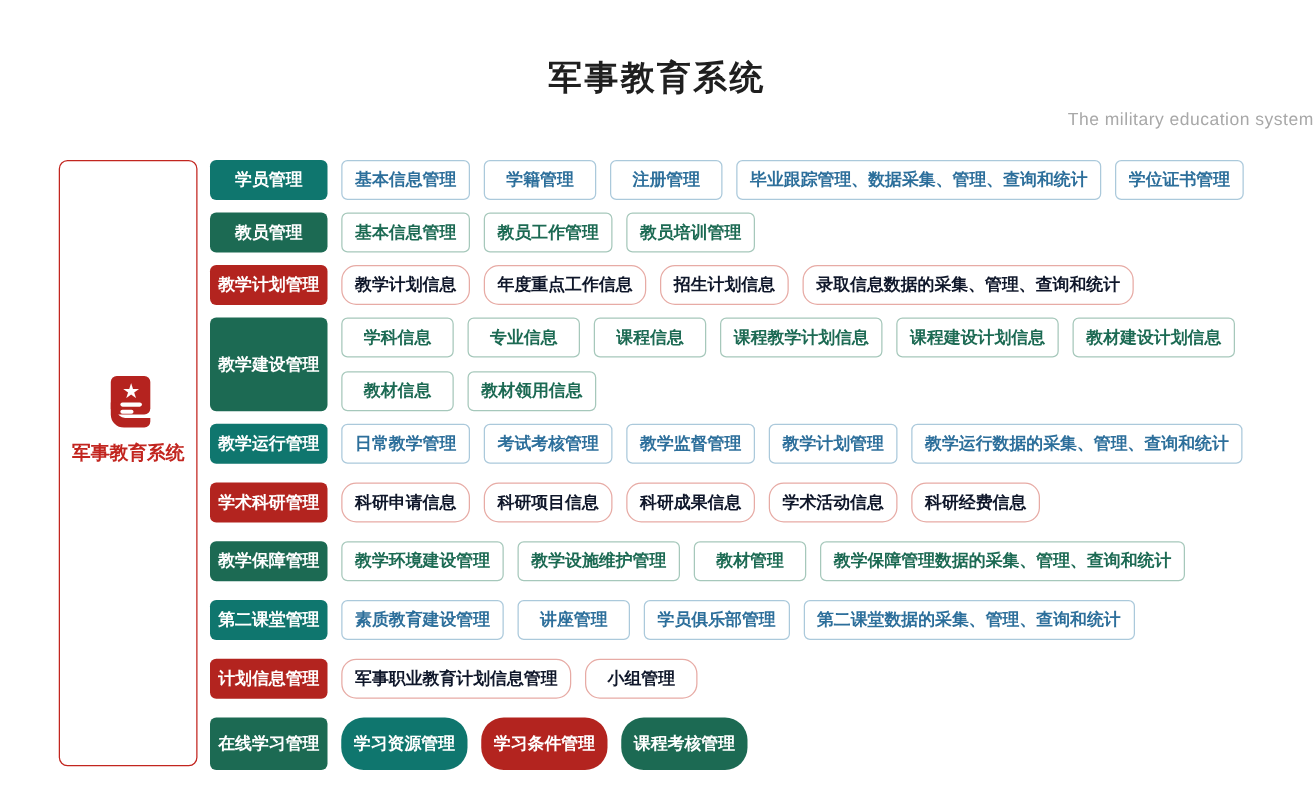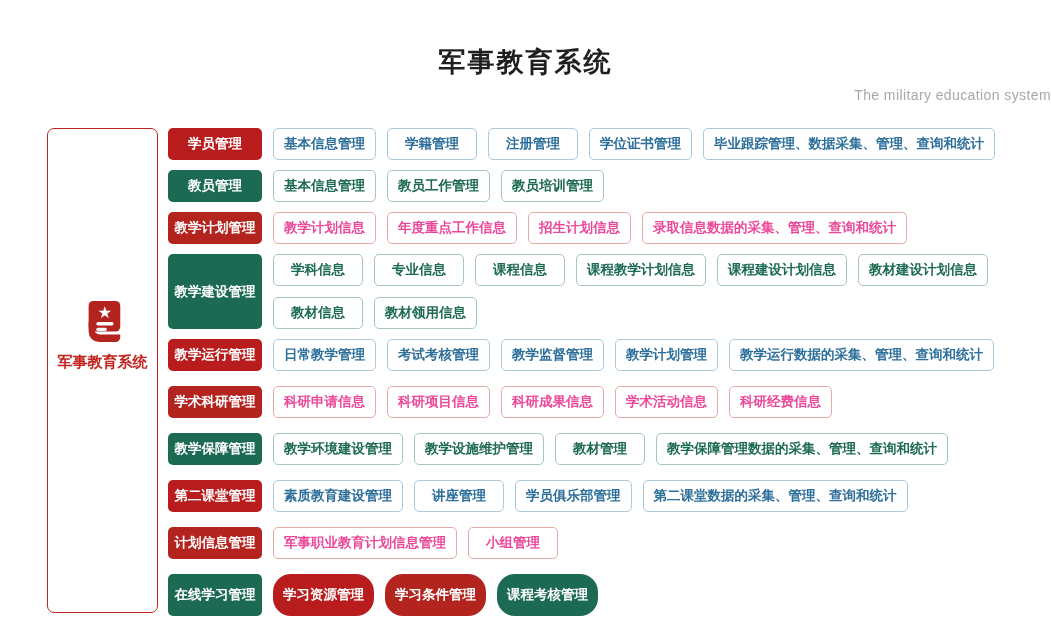--- a/index.html
+++ b/index.html
@@ -59,26 +59,26 @@
     font-size: 13.5px;
     font-weight: bold;
     white-space: nowrap;
     cursor: pointer;
     height: 32px;
   }
   .parent-btn { width: 94px; flex: none; color: #fff; border: none; height: auto; min-height: 32px; }
   .row:not(.row-tall) .parent-btn { height: auto; }
   .outline { background: #ffffff; padding: 0 10px; min-width: 90px; border: 1px solid; }
   .solid { color: #ffffff; border: none; }
-  .solid-blue  { background: #b91c1c; text-align: center; }
+  .solid-blue  { background: #0f766e; text-align: center; }
   .solid-green { background: #1c6a53; }
   .solid-red   { background: #b3241f; }
   .outline-blue  { color: #2d6f9b; border-color: #abc9db; }
   .outline-green { color: #1c6a53; border-color: #a6c8bb; }
-  .outline-red   { color: #ec4899; border-color: #e7aba5; }
+  .outline-red   { color: #0f172a; border-color: #e7aba5; border-radius: 12px; }
   
   .row-tall .btn { height: 42px; }
   .row-tall .child-solid { min-width: 92px; padding: 0 10px; border-radius: 18px; }
 </style>
 </head>
 <body>
 
 <div class="header">
   <div class="title">军事教育系统</div>
   <div class="subtitle">The military education system</div>
@@ -96,22 +96,22 @@
     <div class="root-label">军事教育系统</div>
   </div>
   <div class="rows">
       <div class="row">
         <div class="btn solid parent-btn solid-blue">学员管理</div>
         <div class="lines">
           <div class="line">
             <div class="btn outline outline-blue">基本信息管理</div>
             <div class="btn outline outline-blue">学籍管理</div>
             <div class="btn outline outline-blue">注册管理</div>
+            <div class="btn outline outline-blue">毕业跟踪管理、数据采集、管理、查询和统计</div>
             <div class="btn outline outline-blue">学位证书管理</div>
-            <div class="btn outline outline-blue">毕业跟踪管理、数据采集、管理、查询和统计</div>
           </div>
         </div>
       </div>
       <div class="row">
         <div class="btn solid parent-btn solid-green">教员管理</div>
         <div class="lines">
           <div class="line">
             <div class="btn outline outline-green">基本信息管理</div>
             <div class="btn outline outline-green">教员工作管理</div>
             <div class="btn outline outline-green">教员培训管理</div>

